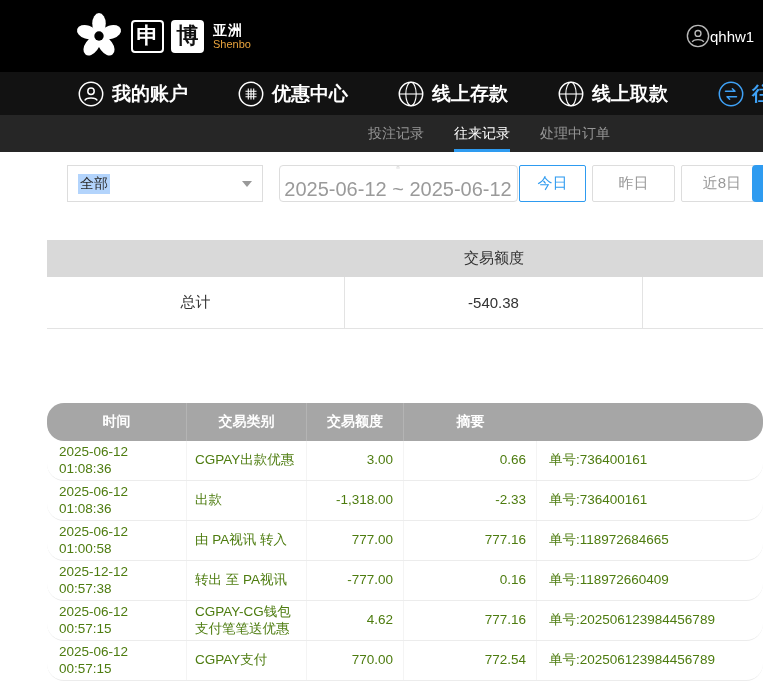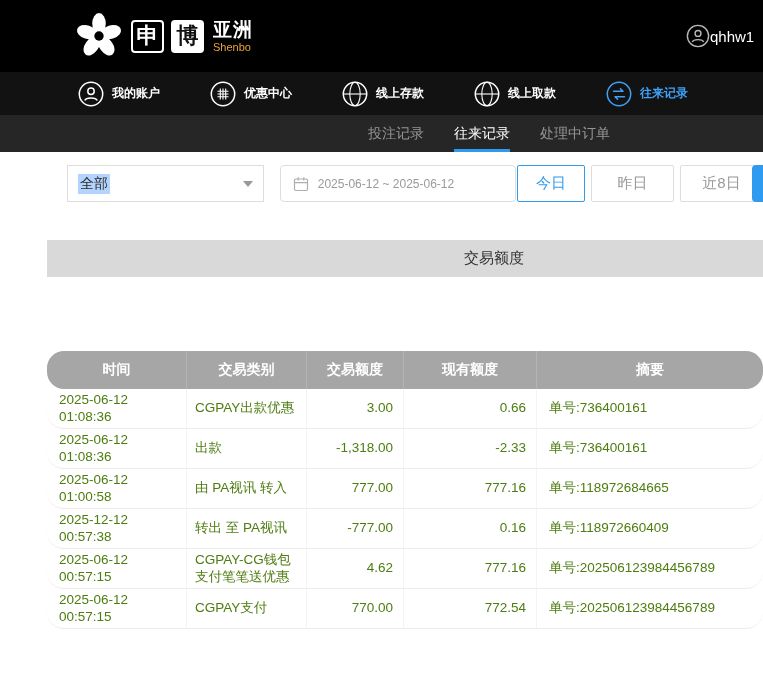--- a/index.html
+++ b/index.html
@@ -7,45 +7,45 @@
     font-family:"Liberation Sans","DejaVu Sans",sans-serif; }
 
   
   .topbar { height:72px; background:#000; position:relative; display:flex; align-items:center; padding-left:74px; }
   .brand { display:flex; align-items:center; gap:7px; cursor:pointer; }
   .char-box { width:33px; height:33px; display:flex; align-items:center; justify-content:center;
     font-size:22px; font-weight:bold; border-radius:4px; }
   .char-box.outline { border:2px solid #fff; color:#fff; }
   .char-box.solid { background:#fff; color:#111; }
   .brand-right { display:flex; flex-direction:column; line-height:1.15; margin-left:2px; }
-  .brand-region { color:#fff; font-size:19px; font-weight:bold; letter-spacing:1px; }
+  .brand-region { color:#fff; font-size:14px; font-weight:bold; letter-spacing:1px; }
   .brand-sub { color:#e8a33d; font-size:11px; }
   .userbox { position:absolute; left:686px; top:0; height:72px; display:flex; align-items:center;
     color:#fff; font-size:15px; white-space:nowrap; cursor:pointer; }
 
   
   .mainnav { height:43px; background:#121212; display:flex; align-items:center; padding-left:78px; gap:50px; }
-  .nav-item { display:flex; align-items:center; gap:8px; color:#fff; font-size:12px; font-weight:bold;
+  .nav-item { display:flex; align-items:center; gap:8px; color:#fff; font-size:19px; font-weight:bold;
     cursor:pointer; white-space:nowrap; }
   .nav-item.active { color:#3fa2f7; }
 
   
   .subnav { height:37px; background:#262626; display:flex; align-items:stretch; padding-left:368px; gap:30px; }
   .subnav-item { display:flex; align-items:center; color:#969696; font-size:14px; cursor:pointer;
     border-bottom:3px solid transparent; padding-top:3px; white-space:nowrap; }
   .subnav-item.active { color:#fff; border-bottom-color:#2e9bf0; }
 
   
   .filters { position:relative; margin:13px 0 0 47px; width:716px; height:37px; display:flex; align-items:center;padding-left:20px; }
   .select { width:199px; height:37px; border:1px solid #ddd; display:flex; align-items:center;
     justify-content:space-between; padding:0 10px; font-size:14px; cursor:pointer; background:#fff; }
   .select .val { background:#b3d4fc; color:#2b2b2b; padding:1px 2px; }
   .datebox { width:239px; height:37px; border:1px solid #ddd; border-radius:4px; margin-left:16px;
-    display:flex; align-items:center; gap:9px; padding:0 12px; color:#9a9a9a; font-size:12px;
-    cursor:pointer; background:#fff; white-space:nowrap; }
+    display:flex; align-items:center; gap:9px; padding:0 12px; color:#9a9a9a; font-size:20px;
+    cursor:pointer; background:#fff; white-space:nowrap;flex-direction:column; }
   .qbtn { height:37px; border:1px solid #ddd; background:#fff; color:#999; font-size:15px;
     margin-left:6px; width:84px; cursor:pointer; font-family:inherit; border-radius:2px; }
   .qbtn.first { margin-left:1px; width:69px; }
   .qbtn.active { border-color:#2e9bf0; color:#2e9bf0; }
   .search-stub { position:absolute; left:705px; top:0; width:60px; height:37px; background:#2e9bf0;
     border:none; border-radius:4px; cursor:pointer; }
 
   
   .summary { margin:38px 0 0 47px; width:716px; font-size:15px; color:#333; }
   .shead, .srow { display:grid; grid-template-columns:298px 298px 120px; }
@@ -172,28 +172,32 @@
   <button class="qbtn">近8日</button>
   <button class="search-stub"></button>
 </div>
 
 <div class="summary">
   <div class="shead">
     <div></div>
     <div>交易额度</div>
     <div></div>
   </div>
+  <div class="srow">
+    <div>总计</div>
+    <div>-540.38</div>
+    <div></div>
+  </div>
 </div>
 
 <div class="dtable">
   <div class="dthead">
     <div>时间</div>
     <div>交易类别</div>
     <div>交易额度</div>
-    <div>现有额度</div>
     <div>摘要</div>
   </div>
 
   <div class="dtrow">
     <div class="cell-time">2025-06-12 01:08:36</div>
     <div class="cell-type">CGPAY出款优惠</div>
     <div class="cell-amount">3.00</div>
     <div class="cell-balance">0.66</div>
     <div class="cell-note">单号:736400161</div>
   </div>

